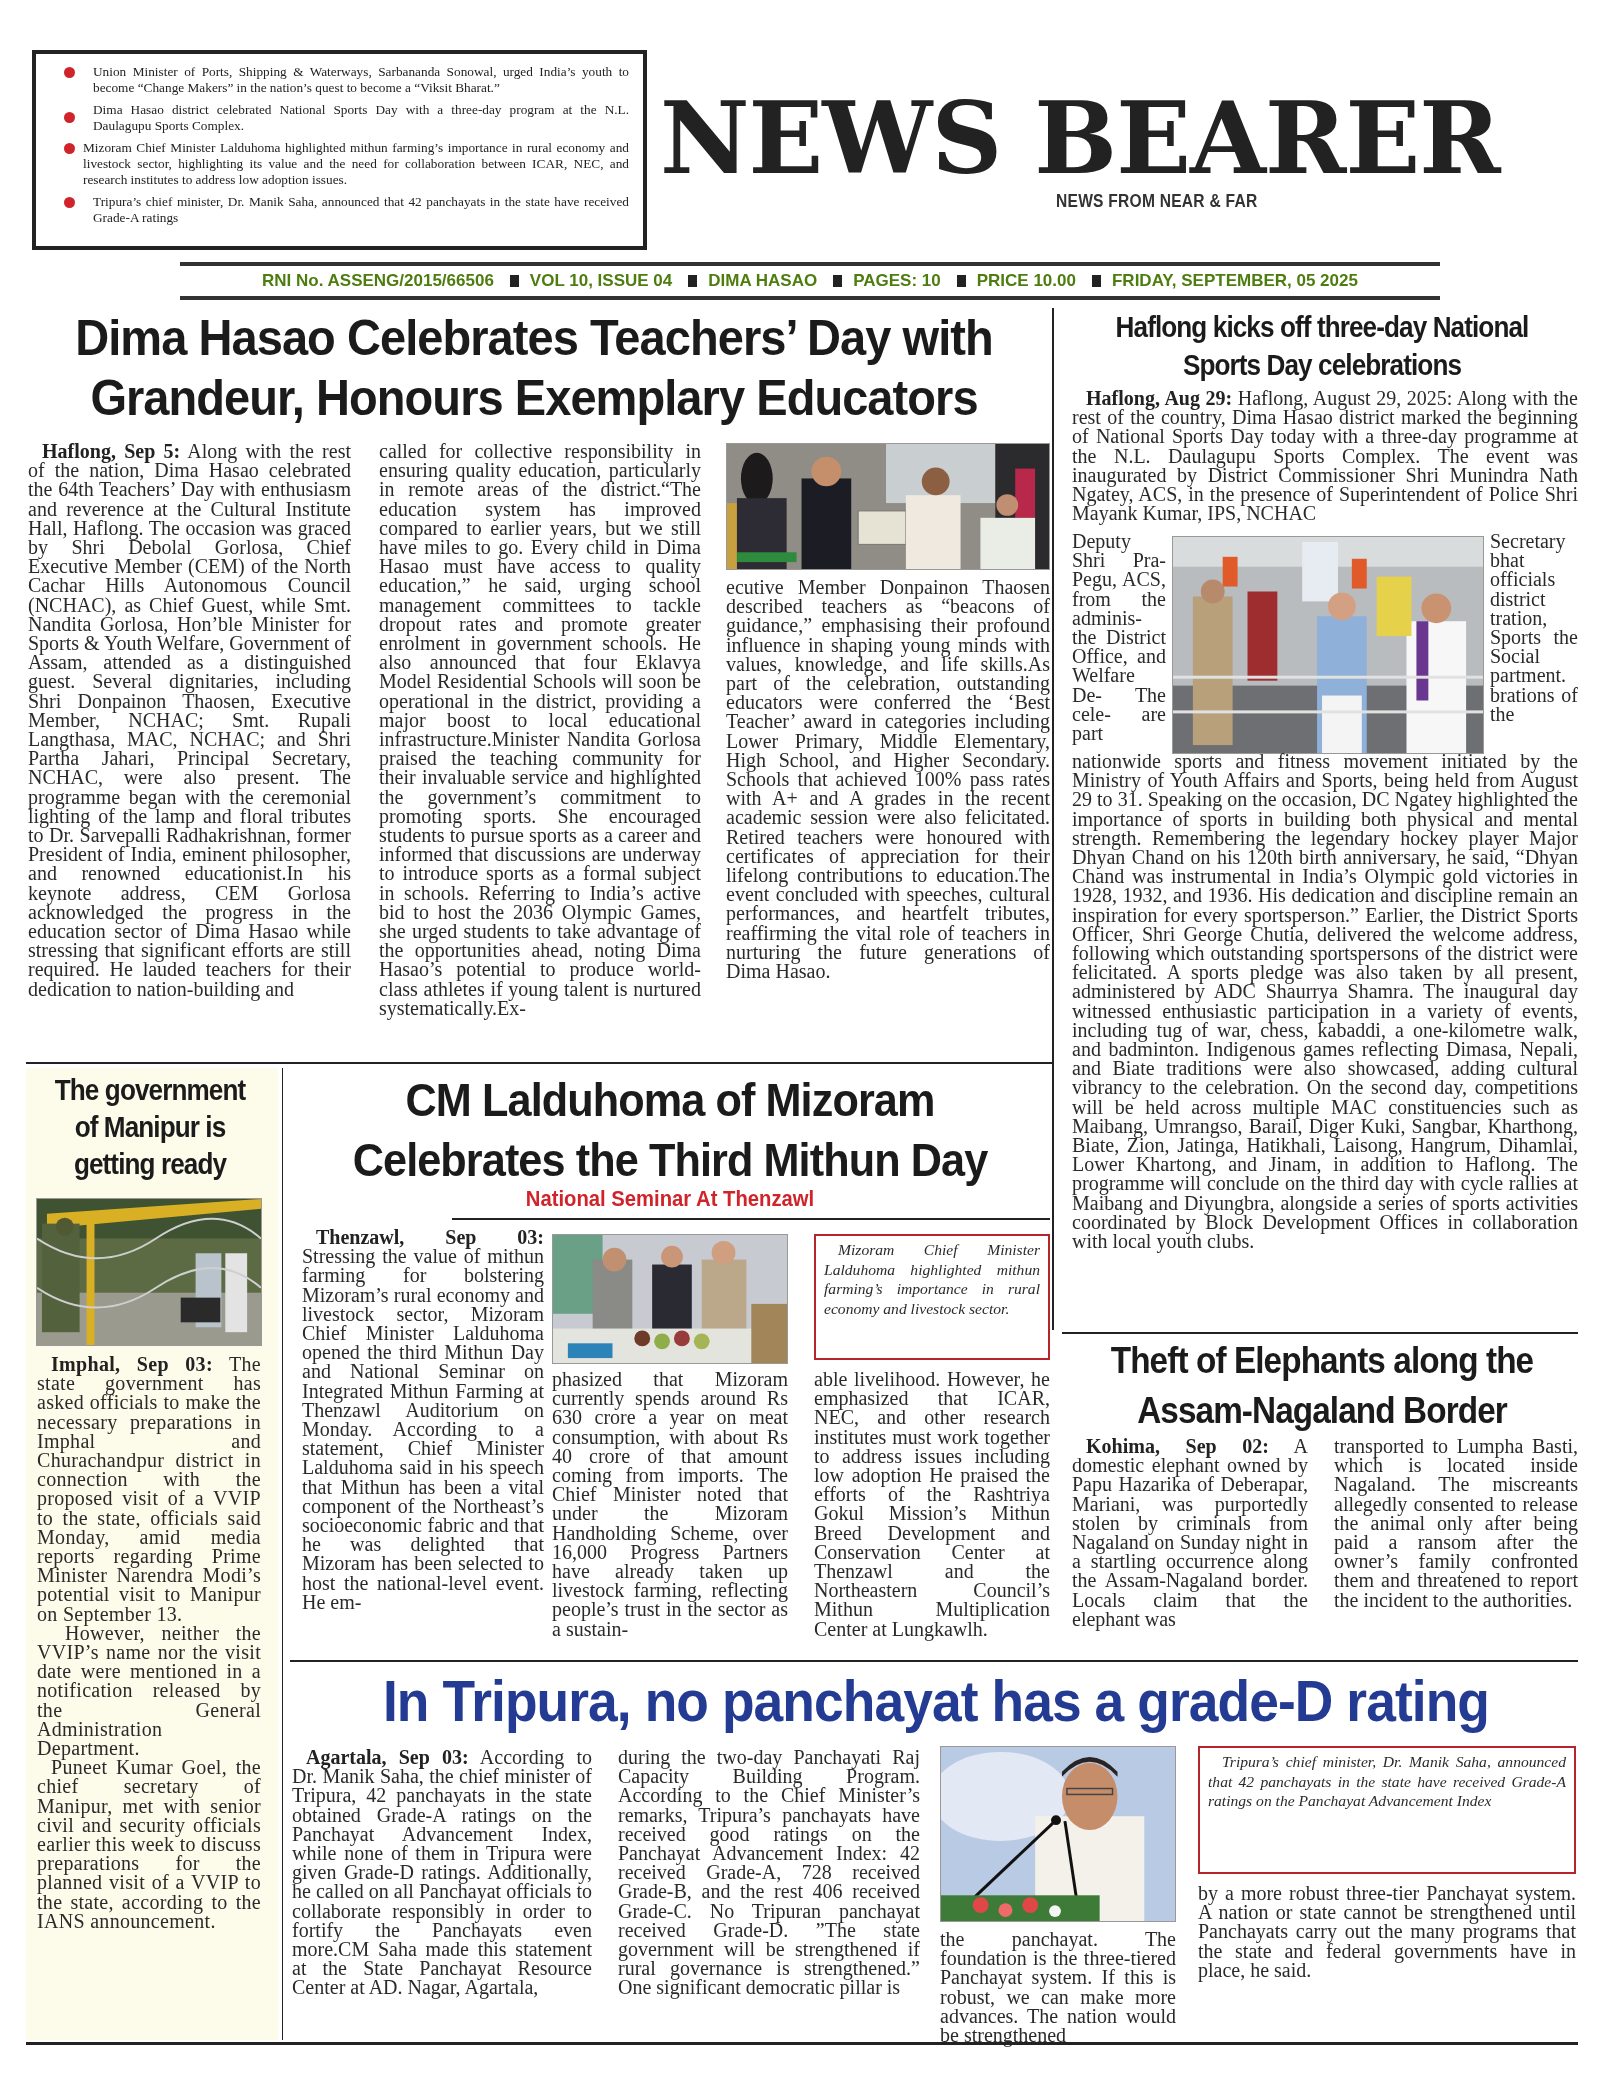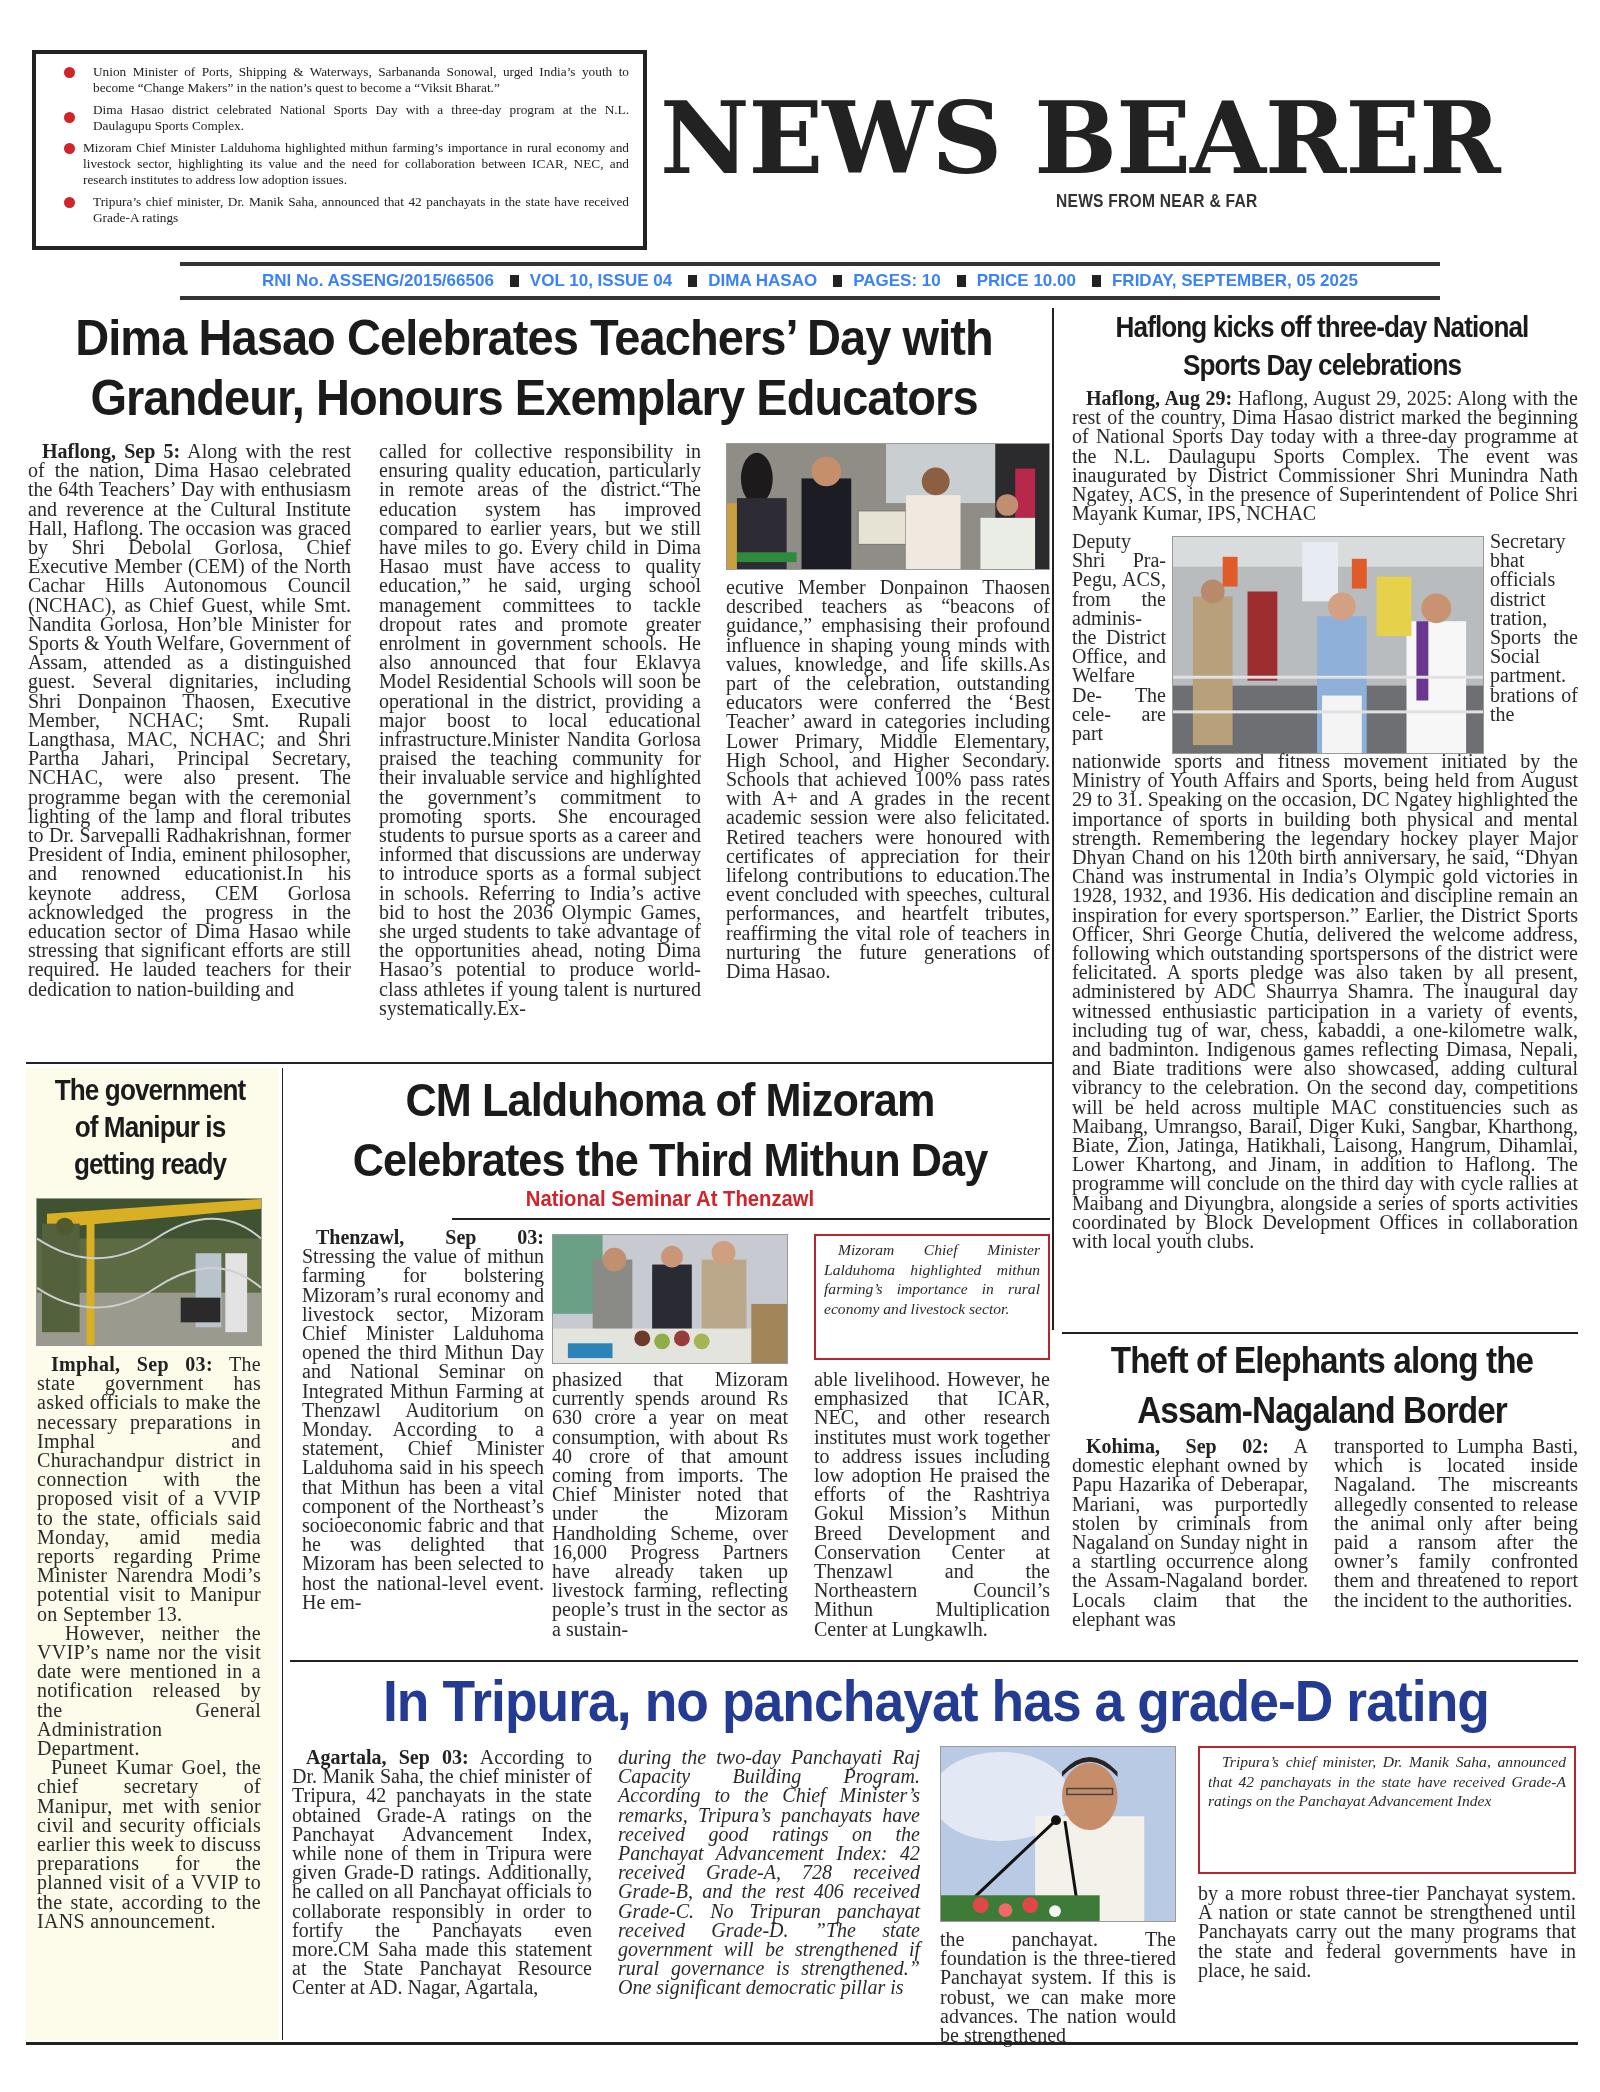--- a/index.html
+++ b/index.html
@@ -13,21 +13,21 @@
   .hl-item { display: flex; align-items: flex-start; font-size: 13.3px; line-height: 16px; margin-bottom: 6px; }
   .hl-bullet { flex: 0 0 auto; width: 11px; height: 11px; border-radius: 50%; background: #d0232a; margin: 3px 18px 0 10px; }
   .hl-item.tight .hl-bullet { margin-right: 8px; }
   .hl-text { text-align: justify; }
 
   
   .masthead { left: 660px; top: 88px; font-family: "DejaVu Serif", serif; font-weight: 900; font-size: 100px; letter-spacing: -1px; color: #222; line-height: 100px; transform: scaleX(0.98); transform-origin: left; }
   .tagline { left: 1056px; top: 190px; font-family: "Liberation Sans", sans-serif; font-weight: bold; font-size: 19px; color: #333; transform: scaleX(0.82); transform-origin: left; letter-spacing: 0.3px; }
 
   
-  .infobar { left: 180px; top: 262px; width: 1260px; height: 38px; border-top: 4px solid #333; border-bottom: 4px solid #333; display: flex; align-items: center; justify-content: center; gap: 8px; font-family: "Liberation Sans", sans-serif; font-weight: bold; font-size: 17px; color: #3b82f6; white-space: nowrap; }
+  .infobar { left: 180px; top: 262px; width: 1260px; height: 38px; border-top: 4px solid #333; border-bottom: 4px solid #333; display: flex; align-items: center; justify-content: center; gap: 8px; font-family: "Liberation Sans", sans-serif; font-weight: bold; font-size: 17px; color: #4d7c0f; white-space: nowrap; }
   .infobar .sq { display: inline-block; width: 9px; height: 12px; background: #222; margin: 0 3px 0 8px; }
 
   
   .vrule { background: #222; width: 2px; }
   .hrule { background: #222; height: 2px; }
 
   
   .hed { font-family: "Liberation Sans", "DejaVu Sans", sans-serif; font-weight: bold; color: #1b1b1b; text-align: center; letter-spacing: -1px; }
   .hed-main { left: 24px; top: 308px; width: 1020px; font-size: 50px; line-height: 60px; transform: scaleX(0.94); transform-origin: center; }
   .hed-sports { left: 1062px; top: 308px; width: 520px; font-size: 29px; line-height: 38px; transform: scaleX(0.9); }
@@ -226,21 +226,21 @@
   <p><span class="dl">Kohima, Sep 02:</span> <span>A domestic elephant owned by Papu Hazarika of Deberapar, Mariani, was purportedly stolen by criminals from Nagaland on Sunday night in a startling occurrence along the Assam-Nagaland border. Locals claim that the elephant was</span></p>
 </div>
 <div class="abs body" style="left:1334px; top:1437px; width:244px;">
   <div>transported to Lumpha Basti, which is located inside Nagaland. The miscreants allegedly consented to release the animal only after being paid a ransom after the owner’s family confronted them and threatened to report the incident to the authorities.</div>
 </div>
 
 <div class="abs hed hed-tripura">In Tripura, no panchayat has a grade-D rating</div>
 <div class="abs body" style="left:292px; top:1748px; width:300px;">
   <p><span class="dl">Agartala, Sep 03:</span> <span>According to Dr. Manik Saha, the chief minister of Tripura, 42 panchayats in the state obtained Grade-A ratings on the Panchayat Advancement Index, while none of them in Tripura were given Grade-D ratings. Additionally, he called on all Panchayat officials to collaborate responsibly in order to fortify the Panchayats even more.CM Saha made this statement at the State Panchayat Resource Center at AD. Nagar, Agartala,</span></p>
 </div>
-<div class="abs body" style="left:618px; top:1748px; width:302px;font-style:italic;">
+<div class="abs body" style="left:618px; top:1748px; width:302px;">
   <div>during the two-day Panchayati Raj Capacity Building Program. According to the Chief Minister’s remarks, Tripura’s panchayats have received good ratings on the Panchayat Advancement Index: 42 received Grade-A, 728 received Grade-B, and the rest 406 received Grade-C. No Tripuran panchayat received Grade-D. ”The state government will be strengthened if rural governance is strengthened.” One significant democratic pillar is</div>
 </div>
 <div class="abs photo" style="left:940px; top:1746px; width:236px; height:176px;">
   <svg viewBox="0 0 236 176" preserveAspectRatio="none">
     <rect width="236" height="176" fill="#b9cbe4"></rect>
     <ellipse cx="60" cy="50" rx="70" ry="45" fill="#e3e8f5"></ellipse>
     <rect x="95" y="70" width="110" height="106" fill="#f3f1ea"></rect>
     <ellipse cx="150" cy="50" rx="28" ry="34" fill="#c68d6a"></ellipse>
     <path d="M122 30 Q150 0 178 30 L178 25 Q150 -5 122 25Z" fill="#2a2323"></path>
     <rect x="127" y="42" width="46" height="6" fill="none" stroke="#444" stroke-width="1.5"></rect>

